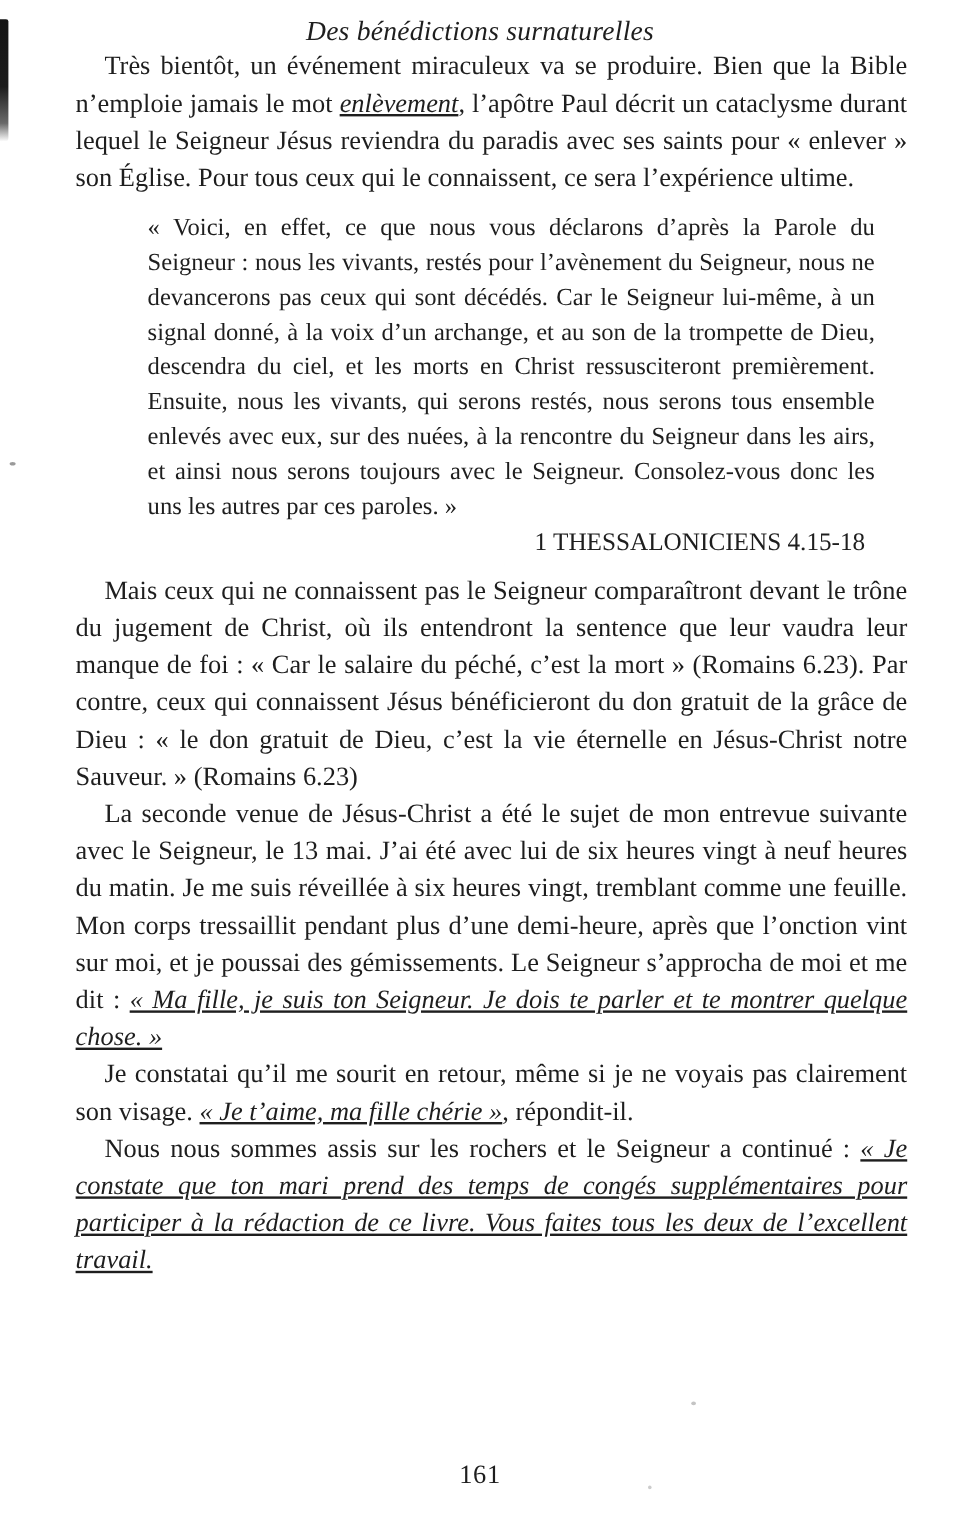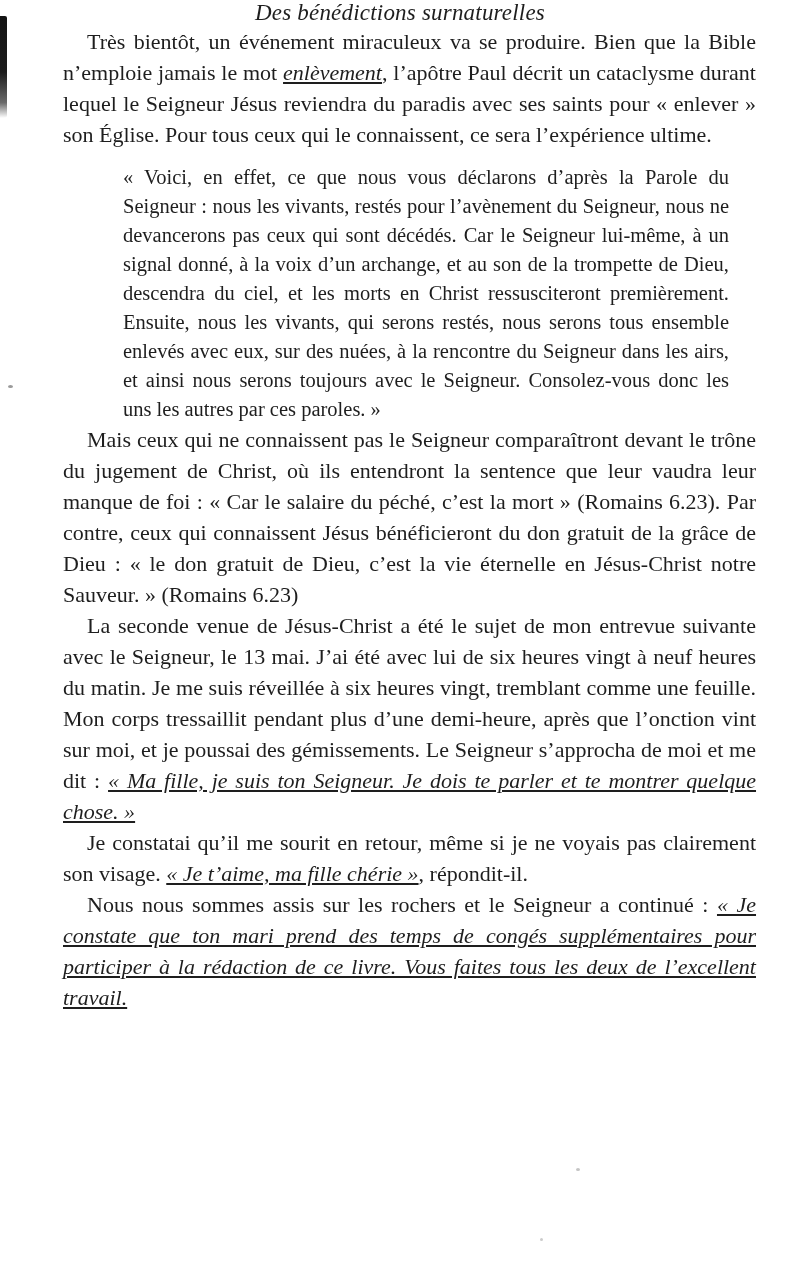--- a/index.html
+++ b/index.html
@@ -25,21 +25,21 @@
   .speck {
     position: absolute;
     background: #9a9a9a;
     border-radius: 50%;
   }
   .speck.s1 { left: 8px; top: 385px; width: 5px; height: 3px; }
   .speck.s2 { left: 576px; top: 1168px; width: 4px; height: 3px; background: #c4c4c4; }
   .speck.s3 { left: 540px; top: 1238px; width: 3px; height: 3px; background: #cccccc; }
 
   .running-head {
-    padding-top: 0;
+    padding-top: 13px;
     text-align: center;
     font-style: italic;
     font-size: 23px;
     letter-spacing: 0.2px;
   }
   .chapter-title {
     margin: 12px 0 20px 0;
     text-align: center;
     font-size: 29px;
     font-weight: bold;
@@ -93,19 +93,21 @@
   <div class="speck s1"></div>
   <div class="speck s2"></div>
   <div class="speck s3"></div>
 
   <div class="running-head">Des bénédictions surnaturelles</div>
 
 
   <div class="text-body" id="text-body">
       <p class="body"><span class="seg-roman">Très bientôt, un événement miraculeux va se produire. Bien que la Bible n’emploie jamais le mot </span><span class="seg-italic">enlèvement</span><span class="seg-roman">, l’apôtre Paul décrit un cataclysme durant lequel le Seigneur Jésus reviendra du paradis avec ses saints pour « enlever » son Église. Pour tous ceux qui le connaissent, ce sera l’expérience ultime.</span></p>
       <p class="quote"><span class="seg-roman">« Voici, en effet, ce que nous vous déclarons d’après la Parole du Seigneur : nous les vivants, restés pour l’avènement du Seigneur, nous ne devancerons pas ceux qui sont décédés. Car le Seigneur lui-même, à un signal donné, à la voix d’un archange, et au son de la trompette de Dieu, descendra du ciel, et les morts en Christ ressusciteront premièrement. Ensuite, nous les vivants, qui serons restés, nous serons tous ensemble enlevés avec eux, sur des nuées, à la rencontre du Seigneur dans les airs, et ainsi nous serons toujours avec le Seigneur. Consolez-vous donc les uns les autres par ces paroles. »</span></p>
+      <p class="attribution"><span class="seg-roman">1 THESSALONICIENS 4.15-18</span></p>
       <p class="body"><span class="seg-roman">Mais ceux qui ne connaissent pas le Seigneur comparaîtront devant le trône du jugement de Christ, où ils entendront la sentence que leur vaudra leur manque de foi : « Car le salaire du péché, c’est la mort » (Romains 6.23). Par contre, ceux qui connaissent Jésus bénéficieront du don gratuit de la grâce de Dieu : « le don gratuit de Dieu, c’est la vie éternelle en Jésus-Christ notre Sauveur. » (Romains 6.23)</span></p>
       <p class="body"><span class="seg-roman">La seconde venue de Jésus-Christ a été le sujet de mon entrevue suivante avec le Seigneur, le 13 mai. J’ai été avec lui de six heures vingt à neuf heures du matin. Je me suis réveillée à six heures vingt, tremblant comme une feuille. Mon corps tressaillit pendant plus d’une demi-heure, après que l’onction vint sur moi, et je poussai des gémissements. Le Seigneur s’approcha de moi et me dit : </span><span class="seg-italic">« Ma fille, je suis ton Seigneur. Je dois te parler et te montrer quelque chose. »</span></p>
       <p class="body"><span class="seg-roman">Je constatai qu’il me sourit en retour, même si je ne voyais pas clairement son visage. </span><span class="seg-italic">« Je t’aime, ma fille chérie »</span><span class="seg-roman">, répondit-il.</span></p>
       <p class="body"><span class="seg-roman">Nous nous sommes assis sur les rochers et le Seigneur a continué : </span><span class="seg-italic">« Je constate que ton mari prend des temps de congés supplémentaires pour participer à la rédaction de ce livre. Vous faites tous les deux de l’excellent travail.</span></p>
     </div>
 
+  <div class="page-number">161</div>
 </div>
 
 </body></html>

